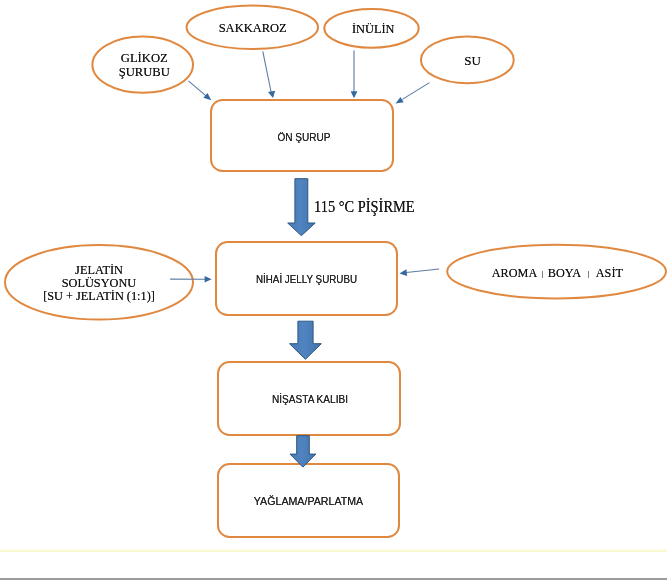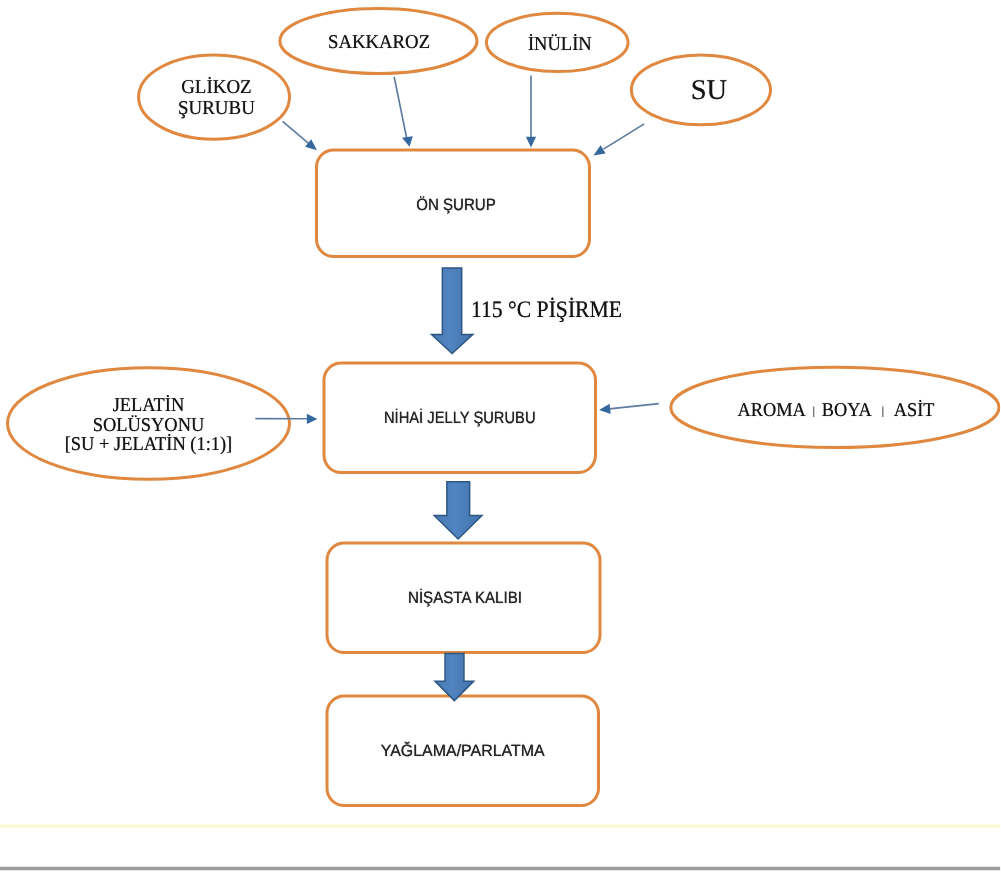--- a/index.html
+++ b/index.html
@@ -79,21 +79,21 @@
   </div>
 
   <div class="lbl ser" style="left:186.6px;top:21px;width:131.4px;font-size:13px;line-height:13.9px;transform:translateZ(0) scaleX(0.962);">
     <div>SAKKAROZ</div>
   </div>
 
   <div class="lbl ser" style="left:325.6px;top:22.2px;width:94.4px;font-size:13px;line-height:13.9px;transform:translateZ(0) scaleX(0.95);">
     <div>İNÜLİN</div>
   </div>
 
-  <div class="lbl ser" style="left:422.1px;top:54.3px;width:101px;font-size:19px;line-height:13.9px;transform:translateZ(0) scaleX(1);">
+  <div class="lbl ser" style="left:422.1px;top:54.3px;width:101px;font-size:13px;line-height:13.9px;transform:translateZ(0) scaleX(1);">
     <div>SU</div>
   </div>
 
   <div class="lbl ser" style="left:5.2px;top:264px;width:188px;font-size:13px;line-height:12.9px;transform:translateZ(0) scaleX(0.945);">
     <div>JELATİN</div>
     <div>SOLÜSYONU</div>
     <div>[SU + JELATİN (1:1)]</div>
   </div>
 
   <div class="lbl ser" style="left:447.7px;top:266px;width:218.7px;font-size:13px;line-height:13.9px;transform:translateZ(0) scaleX(0.94);">

